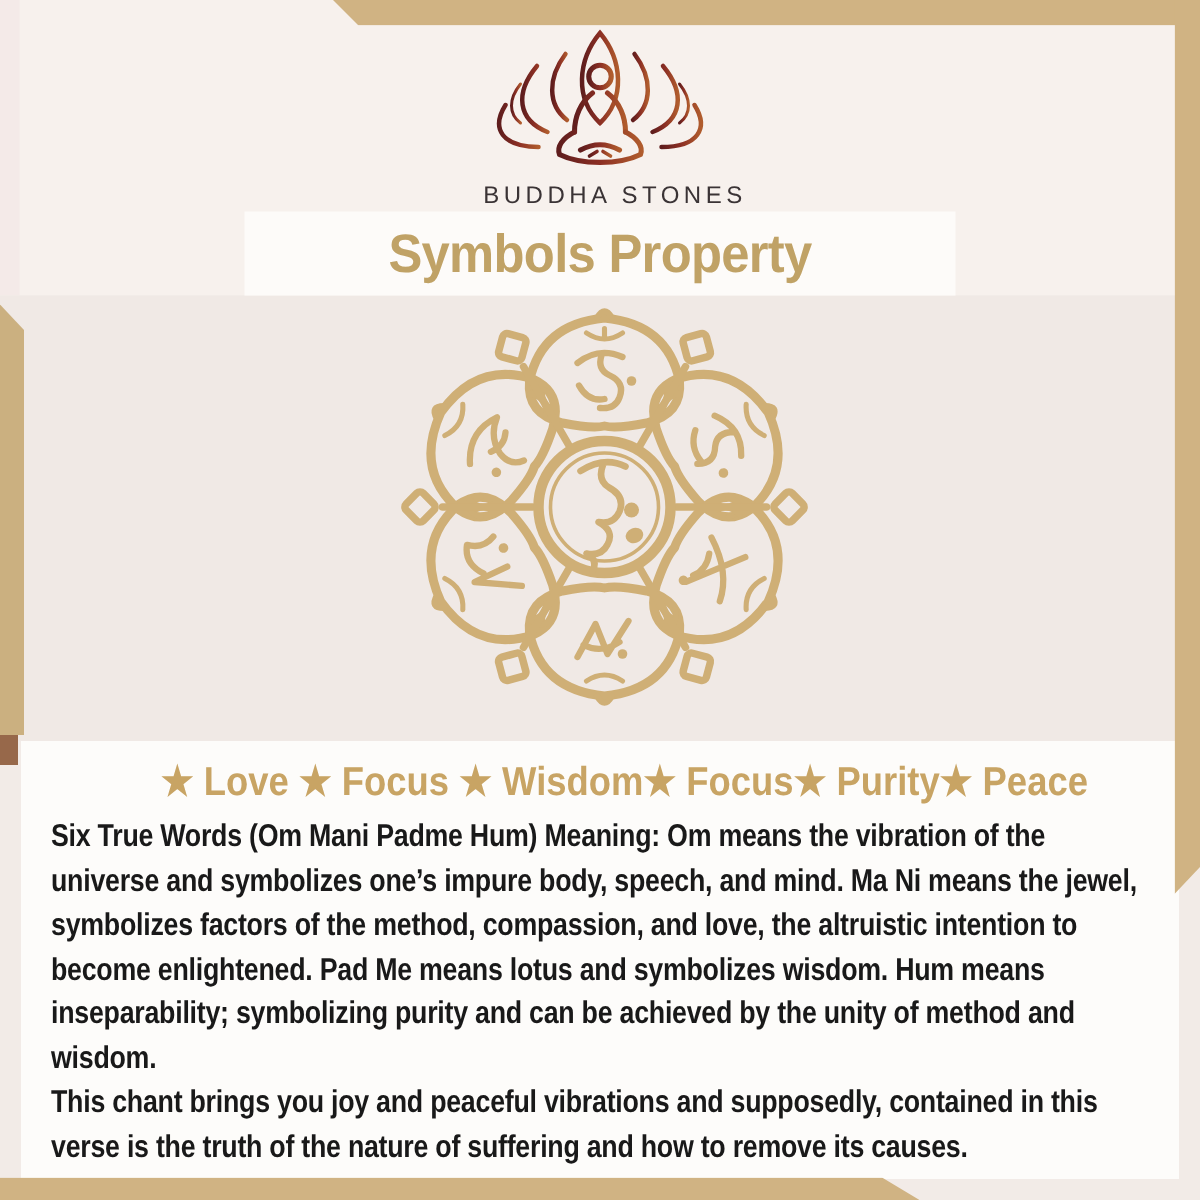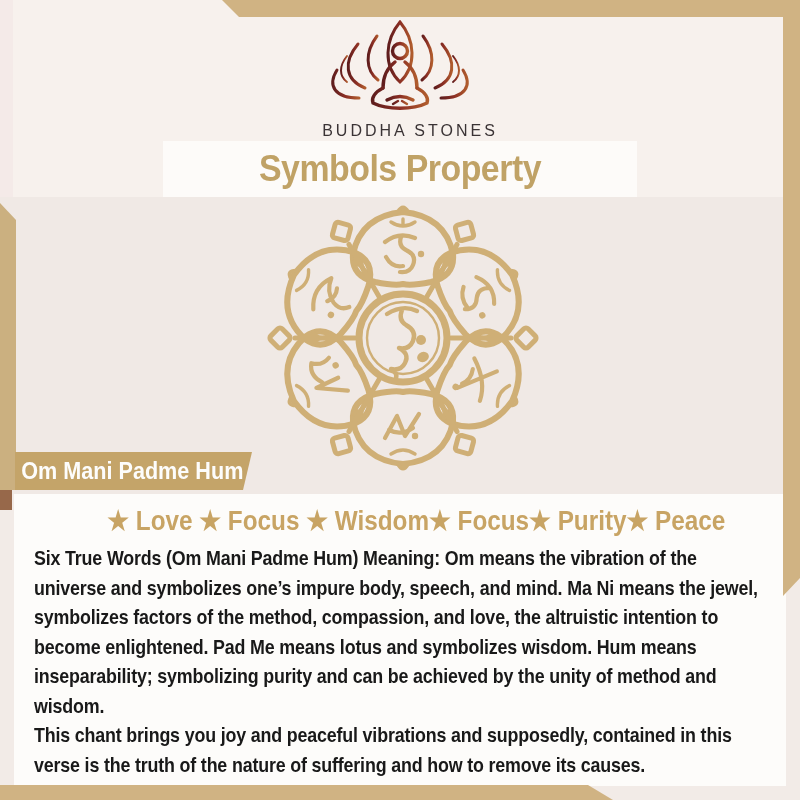--- a/index.html
+++ b/index.html
@@ -218,17 +218,14 @@
       <div class="body-line">verse is the truth of the nature of suffering and how to remove its causes.</div>
     </div>
   </div>
 
   <div class="ribbon-top"></div>
   <div class="ribbon-right"></div>
   <div class="ribbon-left"></div>
   <div class="ribbon-bottom"></div>
   <div class="ribbon-fold"></div>
 
-  <div class="banner">
-    <span class="banner-label">Om Mani Padme Hum</span>
-  </div>
 
 </div>
 
 </body></html>

